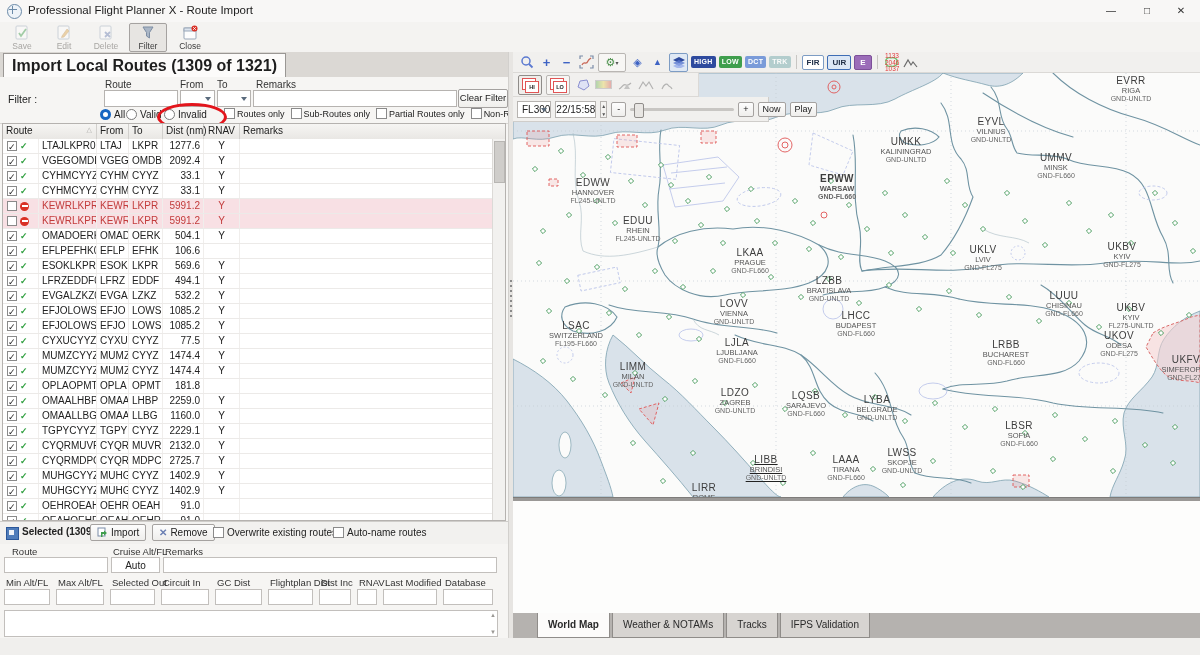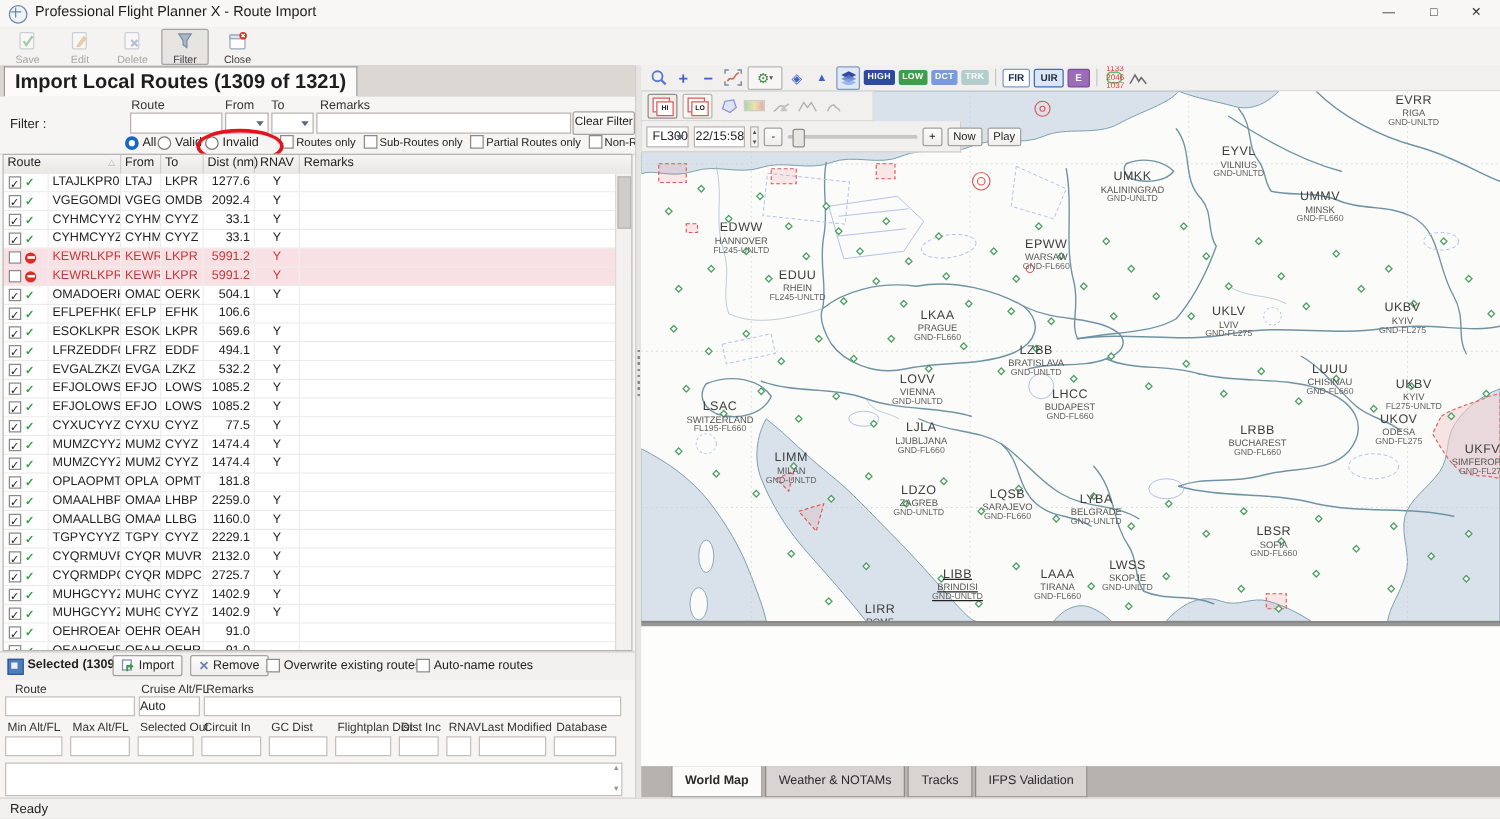--- a/index.html
+++ b/index.html
@@ -71,21 +71,21 @@
   #selcb:after{content:"";position:absolute;left:2px;top:2px;width:5px;height:5px;background:#fff;opacity:.9}
   #sellab{position:absolute;left:22px;top:4px;font-weight:bold;font-size:10px}
   .sbtn{position:absolute;top:2px;height:17px;background:linear-gradient(#fdfdfd,#efeeec);border:1px solid #a5a2a0;border-radius:2px;font-size:10px;display:flex;align-items:center;gap:3px;padding:0 6px;box-sizing:border-box}
   #importbtn{left:90px}#removebtn{left:152px}
   .sbcb{position:absolute;top:5px;display:flex;gap:3px;font-size:10px;align-items:center}
   #ovrcb{left:213px}#autocb{left:333px}
 
   
   #dform{position:absolute;left:0;top:492px;width:508px;height:94px;background:#f6f5f3}
   .dlab{position:absolute;font-size:9.5px;color:#333;white-space:nowrap}
-  .dfield{position:absolute;height:16px;background:#fff;border:1px solid #c2bfbc;box-sizing:border-box;font-size:10px;line-height:15px;text-align:left;color:#222}
+  .dfield{position:absolute;height:16px;background:#fff;border:1px solid #c2bfbc;box-sizing:border-box;font-size:10px;line-height:15px;text-align:center;color:#222}
   #bigbox{position:absolute;left:4px;top:66px;width:492px;height:25px;background:#fff;border:1px solid #c2bfbc}
   #bigbox .sar{position:absolute;right:1px;font-size:6px;color:#9a9894}
 
   
   #vsplit{position:absolute;left:508px;top:52px;width:5px;height:586px;background:#e7e5e2;border-left:1px solid #d2d0cd;border-right:1px solid #c8c6c3}
   #vgrip{position:absolute;left:1px;top:228px;width:2px;height:40px;background:repeating-linear-gradient(#8a8a8a 0 2px,transparent 2px 5px)}
 
   
   #right{position:absolute;left:513px;top:52px;width:687px;height:586px;background:#f1f0ee}
   #mtb1{position:absolute;left:0;top:0;width:687px;height:21px;background:#f1f0ee;border-bottom:1px solid #dbd9d6;display:flex;align-items:center;gap:3px;padding-left:5px;box-sizing:border-box}
@@ -903,21 +903,21 @@
           <div class="fir" style="left: 543px; top: 79px;">
             <div class="f1">UMMV</div>
             <div class="f2">MINSK</div>
             <div class="f3">GND-FL660</div>
           </div>
           <div class="fir" style="left: 80px; top: 104px;">
             <div class="f1">EDWW</div>
             <div class="f2">HANNOVER</div>
             <div class="f3">FL245-UNLTD</div>
           </div>
-          <div class="fir" style="left: 324px; top: 117px;">
+          <div class="fir" style="left: 324px; top: 100px; font-weight: bold;">
             <div class="f1">EPWW</div>
             <div class="f2">WARSAW</div>
             <div class="f3">GND-FL660</div>
           </div>
           <div class="fir" style="left: 125px; top: 142px;">
             <div class="f1">EDUU</div>
             <div class="f2">RHEIN</div>
             <div class="f3">FL245-UNLTD</div>
           </div>
           <div class="fir" style="left: 237px; top: 174px;">
@@ -1083,14 +1083,13 @@
     <div id="hsplit"></div>
     <div id="rbottom"></div>
     <div id="rtabs">
         <div class="rtab on">World Map</div>
         <div class="rtab">Weather &amp; NOTAMs</div>
         <div class="rtab">Tracks</div>
         <div class="rtab">IFPS Validation</div>
       </div>
   </div>
 
-  <div id="statusbar"><span>Ready</span></div>
 </div>
 
 </body></html>

